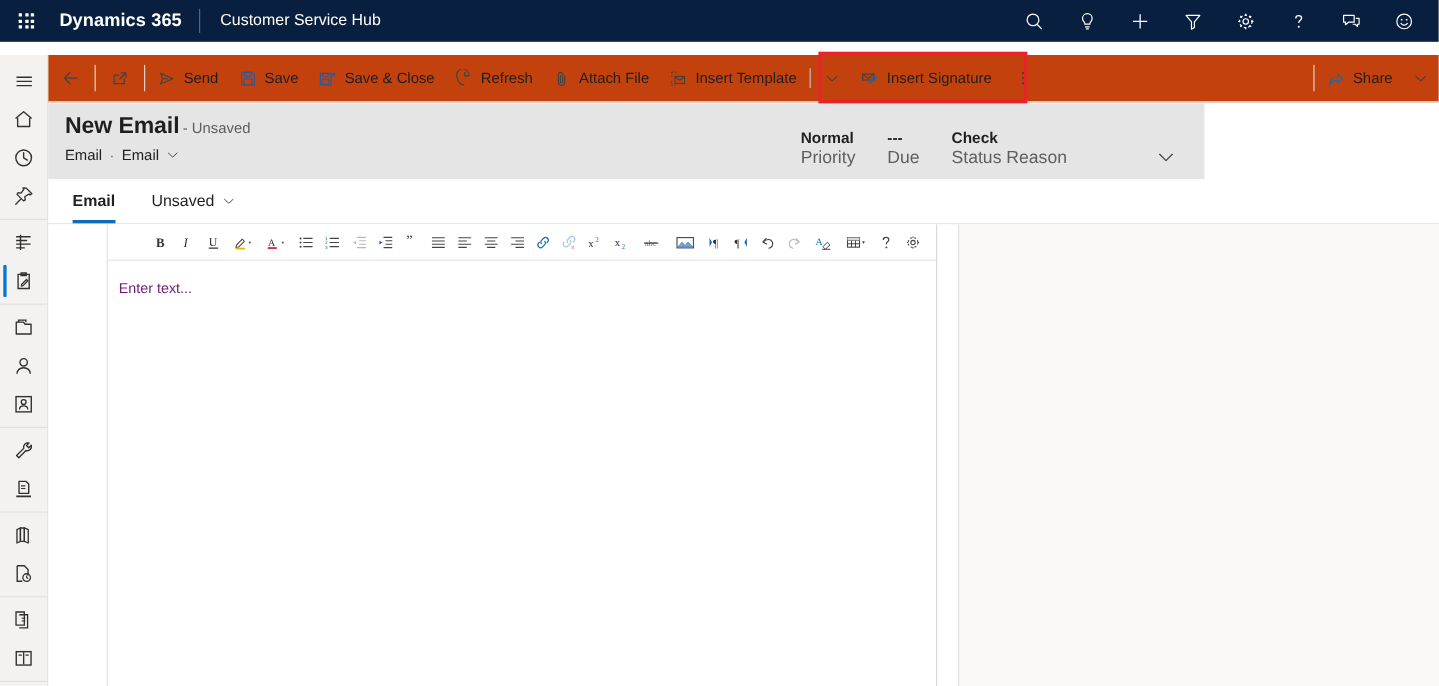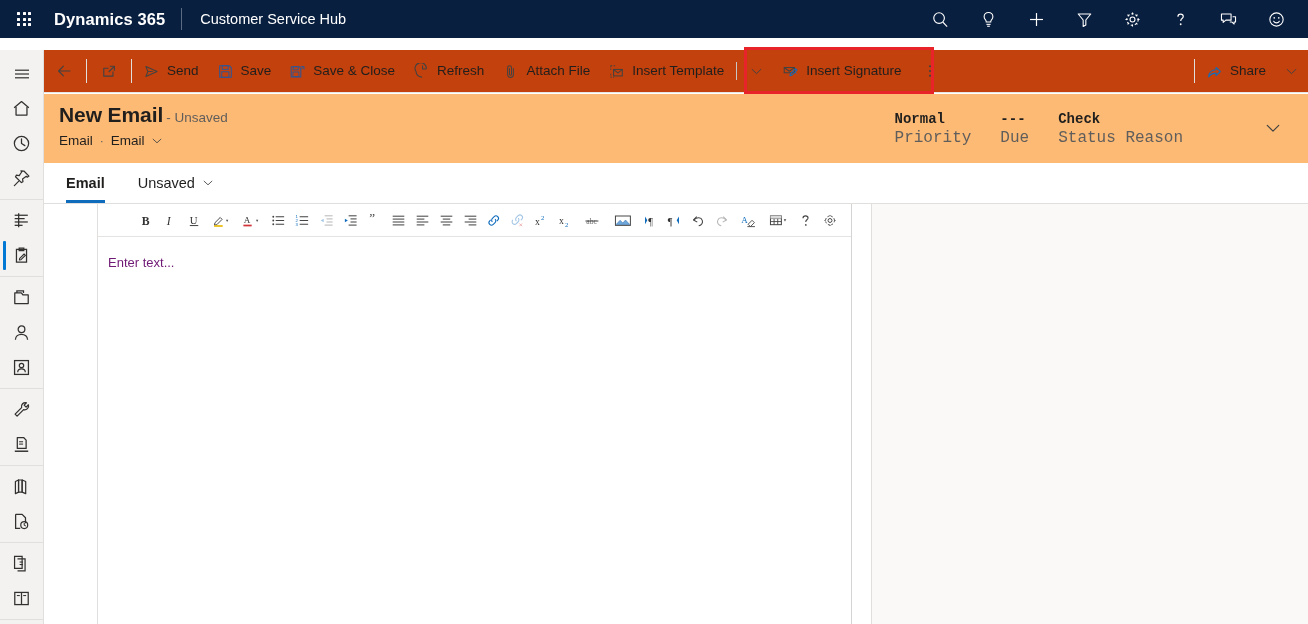--- a/index.html
+++ b/index.html
@@ -105,33 +105,33 @@
     left: 744px; top: 47px;
     width: 190px; height: 47px;
     border: 3px solid #e8232a;
     pointer-events: none;
     z-index: 40;
   }
 
   
   .rechead {
     position: absolute; left: 44px; top: 94px;
-    width: 1264px; height: 69px; background: #fdba74;
+    width: 1051px; height: 69px; background: #e5e5e5;
   }
   .rh-left { position: absolute; left: 15px; top: 9px; }
   .rh-title-row { display: flex; align-items: baseline; }
   .rh-title { font-size: 21px; font-weight: bold; color: #201f1e; letter-spacing: -.1px; }
   .rh-unsaved { font-size: 13.5px; color: #605e5c; margin-left: 3px; }
   .rh-sub { display: flex; align-items: center; margin-top: 6px; font-size: 13.5px; color: #201f1e; }
   .rh-dot { margin: 0 7px; color: #605e5c; font-size: 12px; }
   .rh-sub-chev { margin-left: 6px; display: flex; align-items: center; }
 
   .rh-right {
     position: absolute; right: 12px; top: 10px;
-    display: flex; align-items: center; height: 48px; font-family: Liberation Mono, monospace;
+    display: flex; align-items: flex-end; height: 48px;
   }
   .rh-field {
     display: flex; flex-direction: column; justify-content: center;
     padding: 0 14px; min-width: 0;
   }
   .rh-field .v { font-size: 14px; font-weight: bold; color: #201f1e; line-height: 17px; white-space: nowrap; }
   .rh-field .l { font-size: 16px; color: #605e5c; line-height: 16px; margin-top: 2px; white-space: nowrap; }
   .rh-vsep { width: 1px; background: #e1dfdd; margin: 3px 0; }
   .rh-expand {
     display: flex; align-items: center; justify-content: center;

